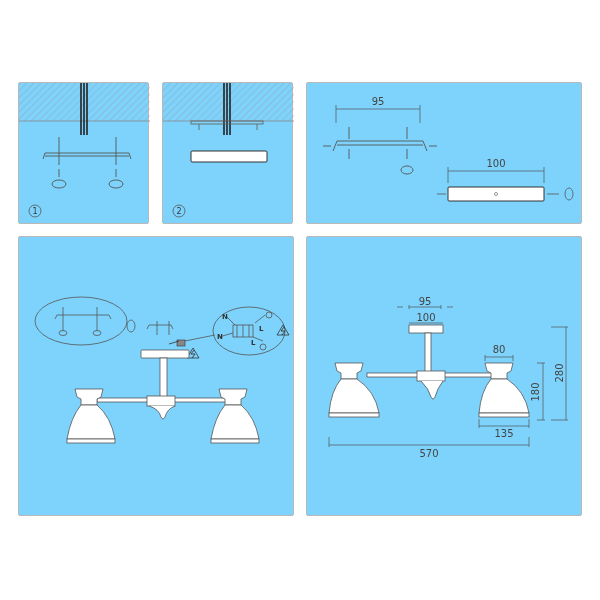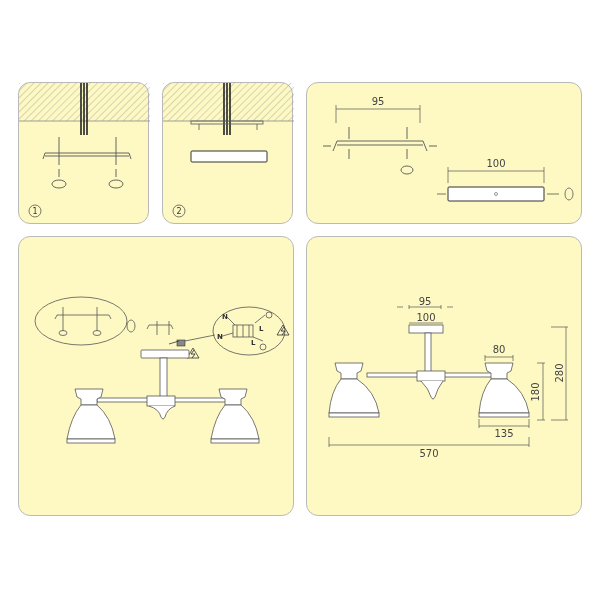--- a/index.html
+++ b/index.html
@@ -1,17 +1,17 @@
 <!DOCTYPE html>
 <html><head>
 <meta charset="utf-8">
 <style>
   html,body{margin:0;padding:0;background:#ffffff;}
   body{width:600px;height:600px;position:relative;overflow:hidden;font-family:"Liberation Sans",sans-serif;color:#333;}
-  .panel{position:absolute;border:1px solid #b9b9b9;border-radius:12px;background:#fef9c3;box-sizing:border-box;}
+  .panel{position:absolute;border:1px solid #b9b9b9;border-radius:2px;background:#7dd3fc;box-sizing:border-box;}
   svg{position:absolute;left:0;top:0;}
   .dim{font-family:"DejaVu Sans",sans-serif;font-size:10px;fill:#444;}
   .lbl{font-family:"DejaVu Sans",sans-serif;font-size:7px;font-weight:bold;fill:#333;}
   .step{font-family:"DejaVu Sans",sans-serif;font-size:8px;fill:#333;}
 </style>
 </head>
 <body>
 
 <div class="panel" style="left:18px;top:82px;width:131px;height:142px;">
   <svg width="131" height="142">

